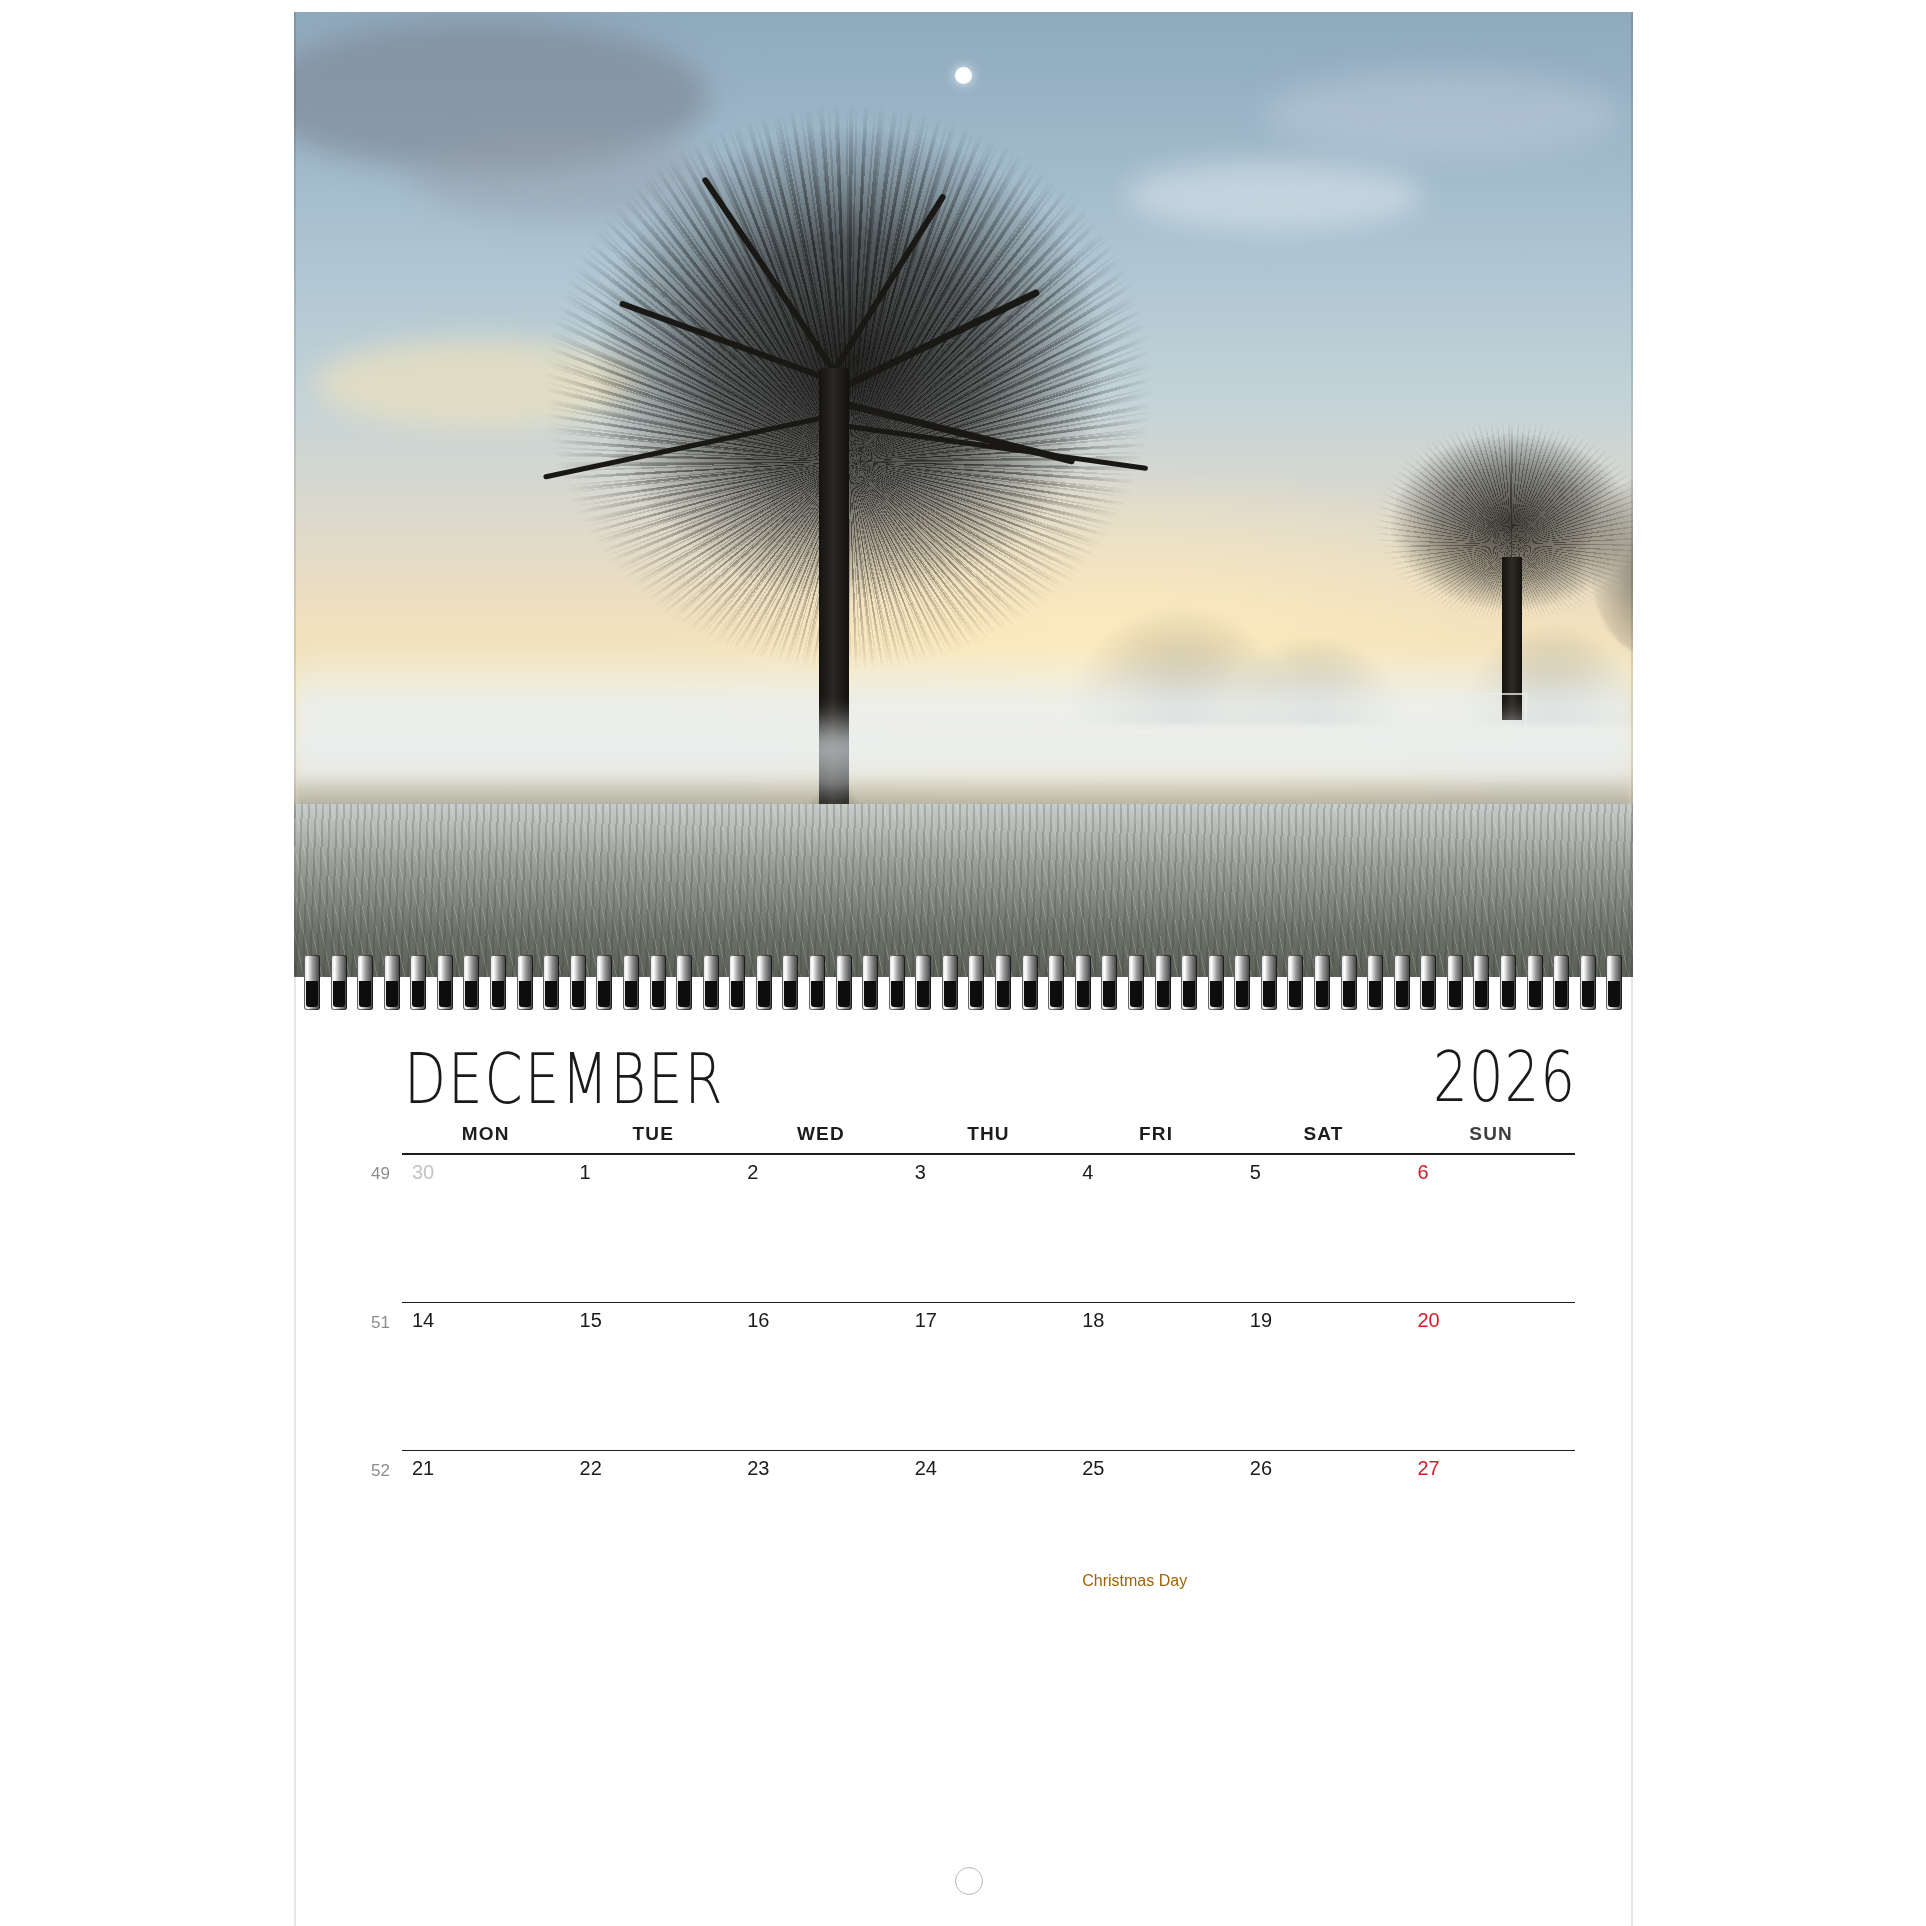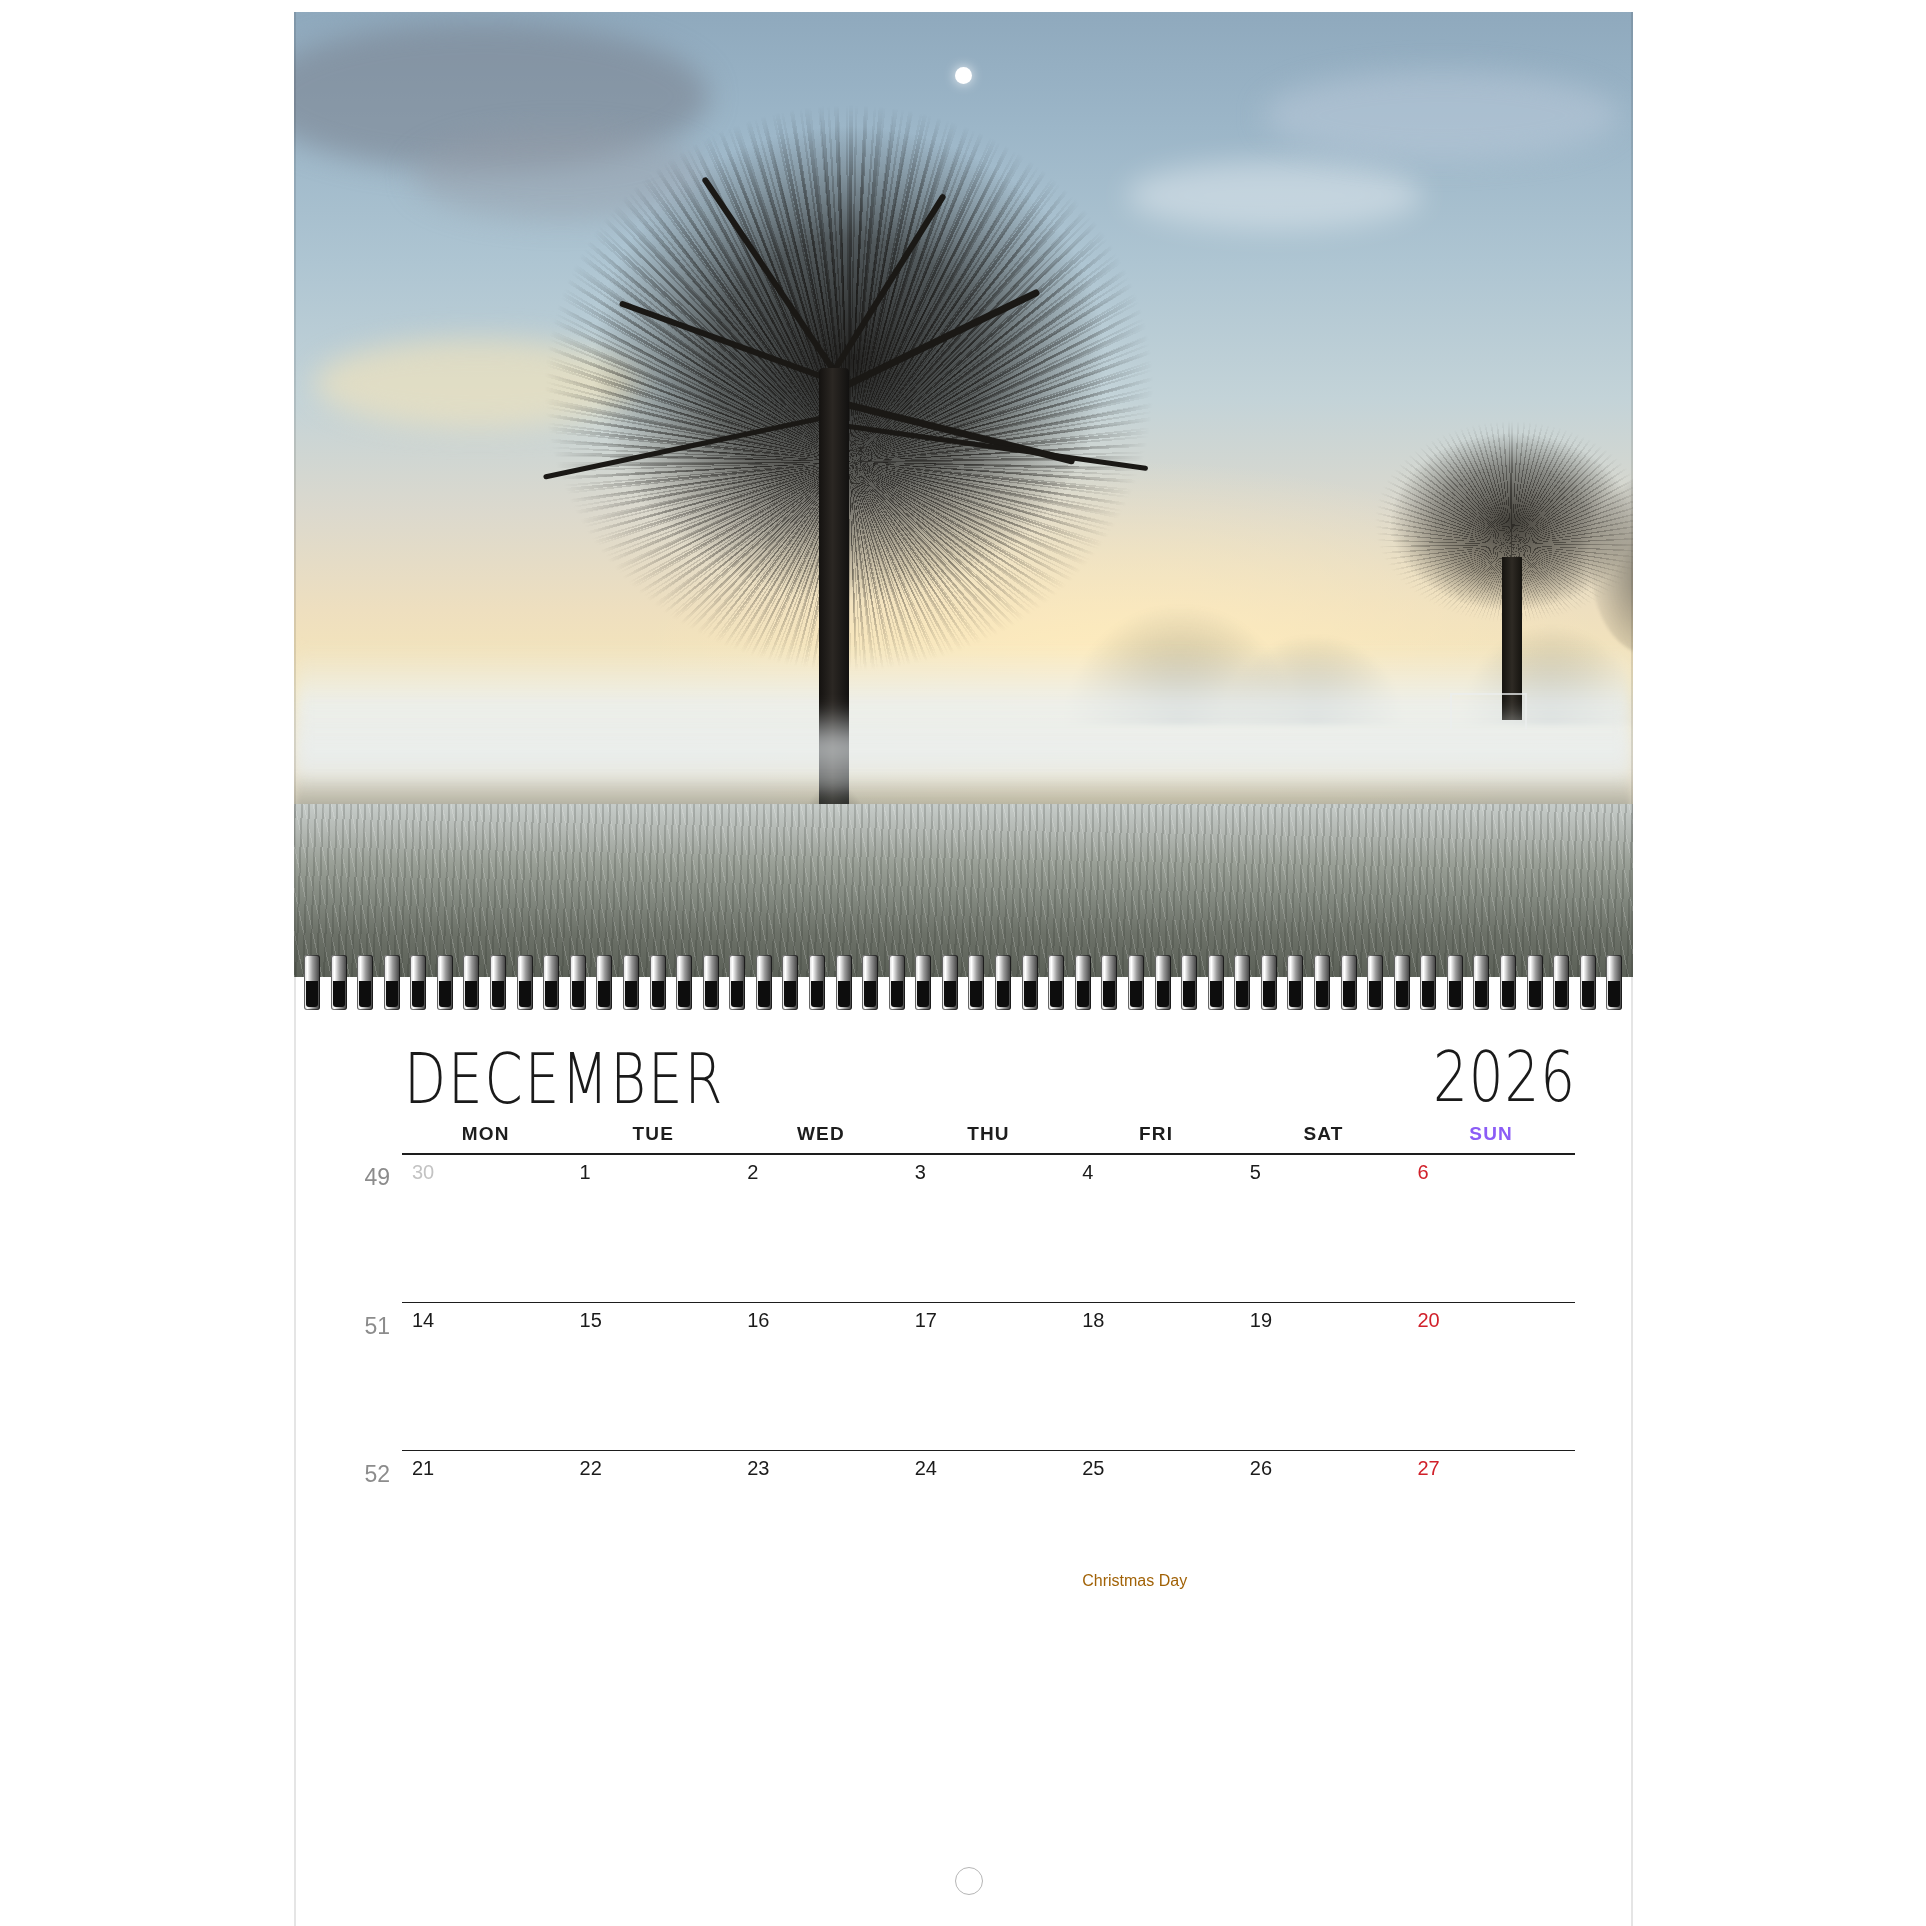--- a/index.html
+++ b/index.html
@@ -312,24 +312,24 @@
     font-weight: bold;
     letter-spacing: 1.2px;
     color: #1d1d1d;
     padding: 0 0 8px 0;
     text-align: center;
     border-bottom: 2px solid #1d1d1d;
   }
   table.cal th.wkhead {
     border-bottom: none;
   }
-  table.cal th.dow.sun { color: #8b5cf6; }
+  table.cal th.dow.sun { color: #404040; }
 
   table.cal td.wknum {
-    font-size: 23px;
+    font-size: 17px;
     color: #8c8c8c;
     text-align: right;
     padding-right: 12px;
     vertical-align: top;
     padding-top: 10px;
   }
   table.cal td.day {
     height: 141px;
     vertical-align: top;
     border-top: 1.6px solid #1d1d1d;

